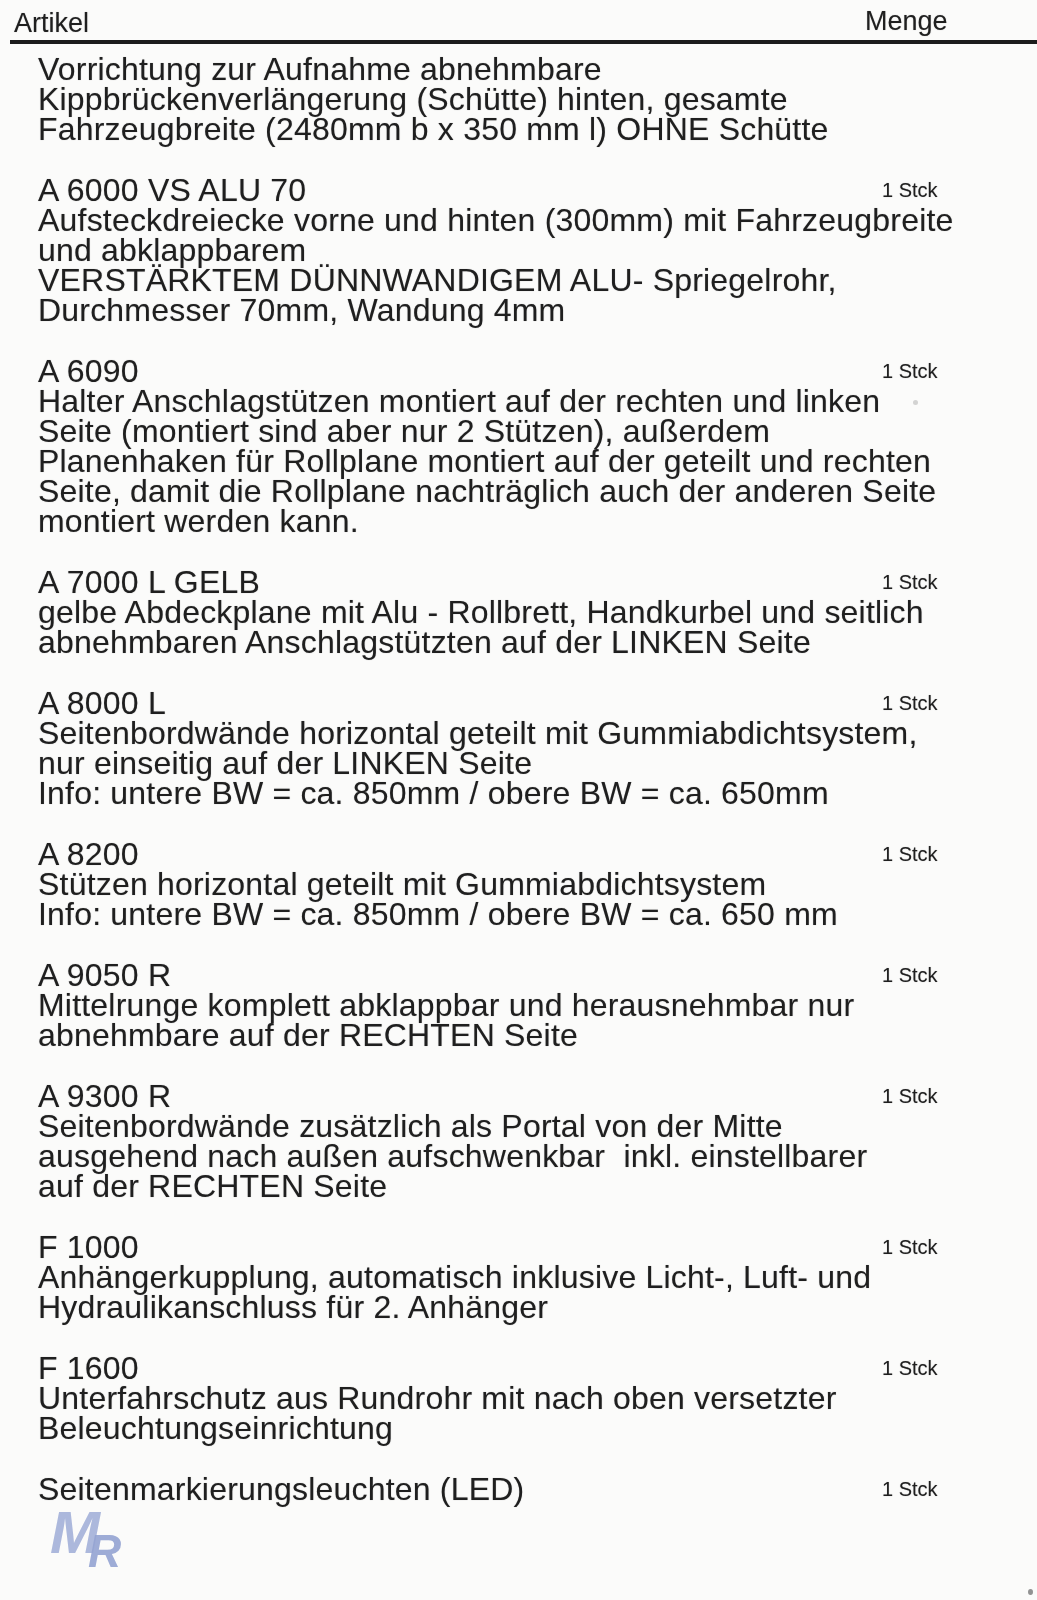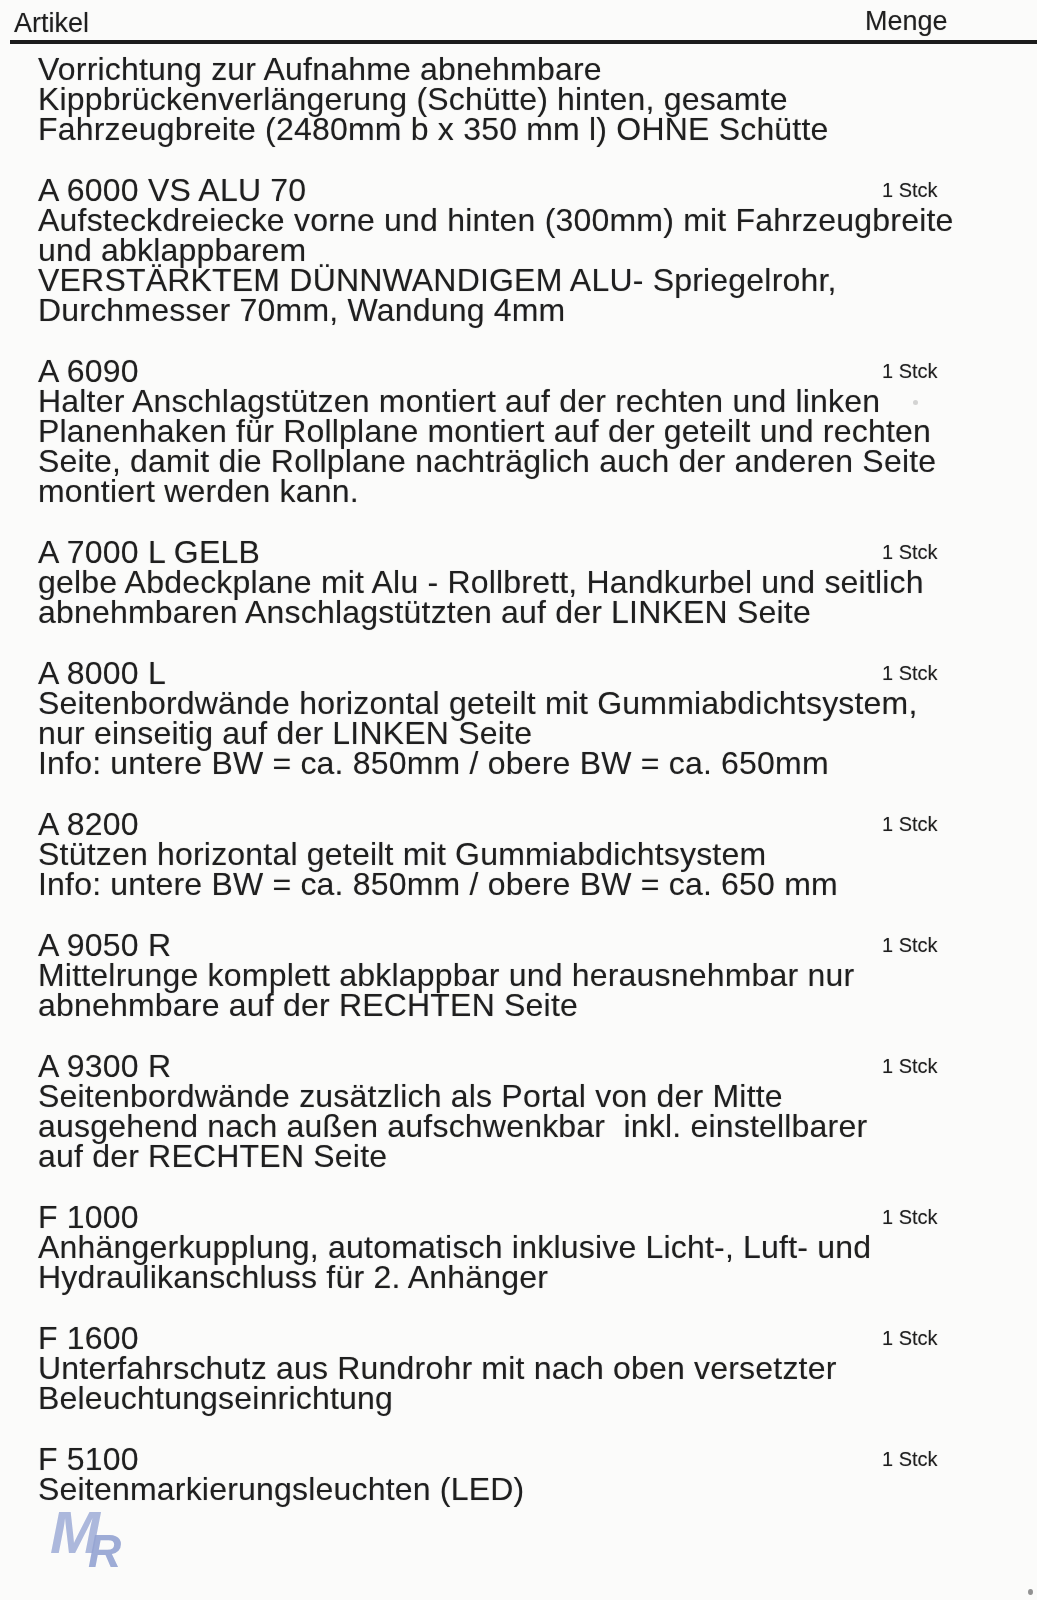--- a/index.html
+++ b/index.html
@@ -104,20 +104,21 @@
         <div class="code">A 6000 VS ALU 70</div>
         <div class="line">Aufsteckdreiecke vorne und hinten (300mm) mit Fahrzeugbreite</div>
         <div class="line">und abklappbarem</div>
         <div class="line">VERSTÄRKTEM DÜNNWANDIGEM ALU- Spriegelrohr,</div>
         <div class="line">Durchmesser 70mm, Wandung 4mm</div>
         <div class="qty">1 Stck</div>
       </div>
       <div class="row">
         <div class="code">A 6090</div>
         <div class="line">Halter Anschlagstützen montiert auf der rechten und linken</div>
+        <div class="line">Seite (montiert sind aber nur 2 Stützen), außerdem</div>
         <div class="line">Planenhaken für Rollplane montiert auf der geteilt und rechten</div>
         <div class="line">Seite, damit die Rollplane nachträglich auch der anderen Seite</div>
         <div class="line">montiert werden kann.</div>
         <div class="qty">1 Stck</div>
       </div>
       <div class="row">
         <div class="code">A 7000 L GELB</div>
         <div class="line">gelbe Abdeckplane mit Alu - Rollbrett, Handkurbel und seitlich</div>
         <div class="line">abnehmbaren Anschlagstützten auf der LINKEN Seite</div>
         <div class="qty">1 Stck</div>
@@ -154,21 +155,20 @@
         <div class="line">Hydraulikanschluss für 2. Anhänger</div>
         <div class="qty">1 Stck</div>
       </div>
       <div class="row">
         <div class="code">F 1600</div>
         <div class="line">Unterfahrschutz aus Rundrohr mit nach oben versetzter</div>
         <div class="line">Beleuchtungseinrichtung</div>
         <div class="qty">1 Stck</div>
       </div>
       <div class="row">
-        <div class="code">F 5100</div>
         <div class="line">Seitenmarkierungsleuchten (LED)</div>
         <div class="qty">1 Stck</div>
       </div>
     </div>
 </div>
 
 <div class="artifact artifact-1"></div>
 <div class="artifact artifact-2"></div>
 
 </body></html>

